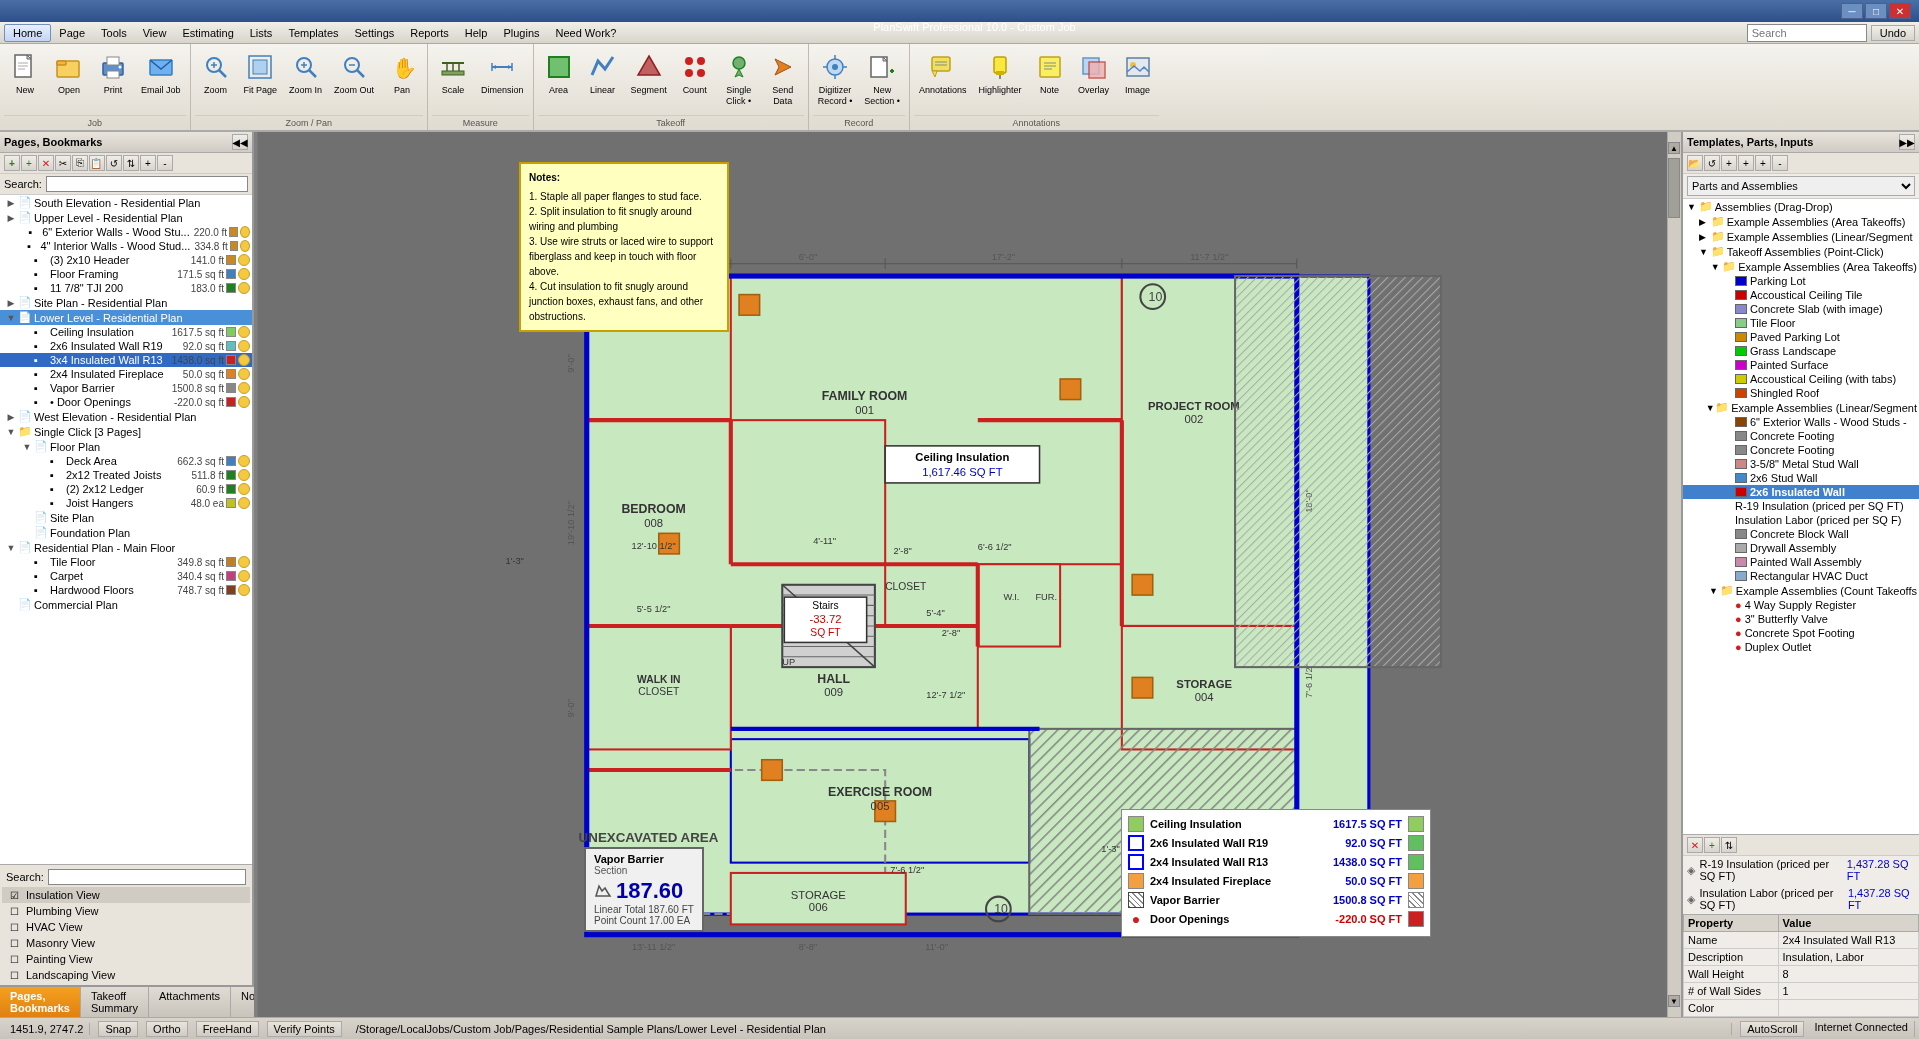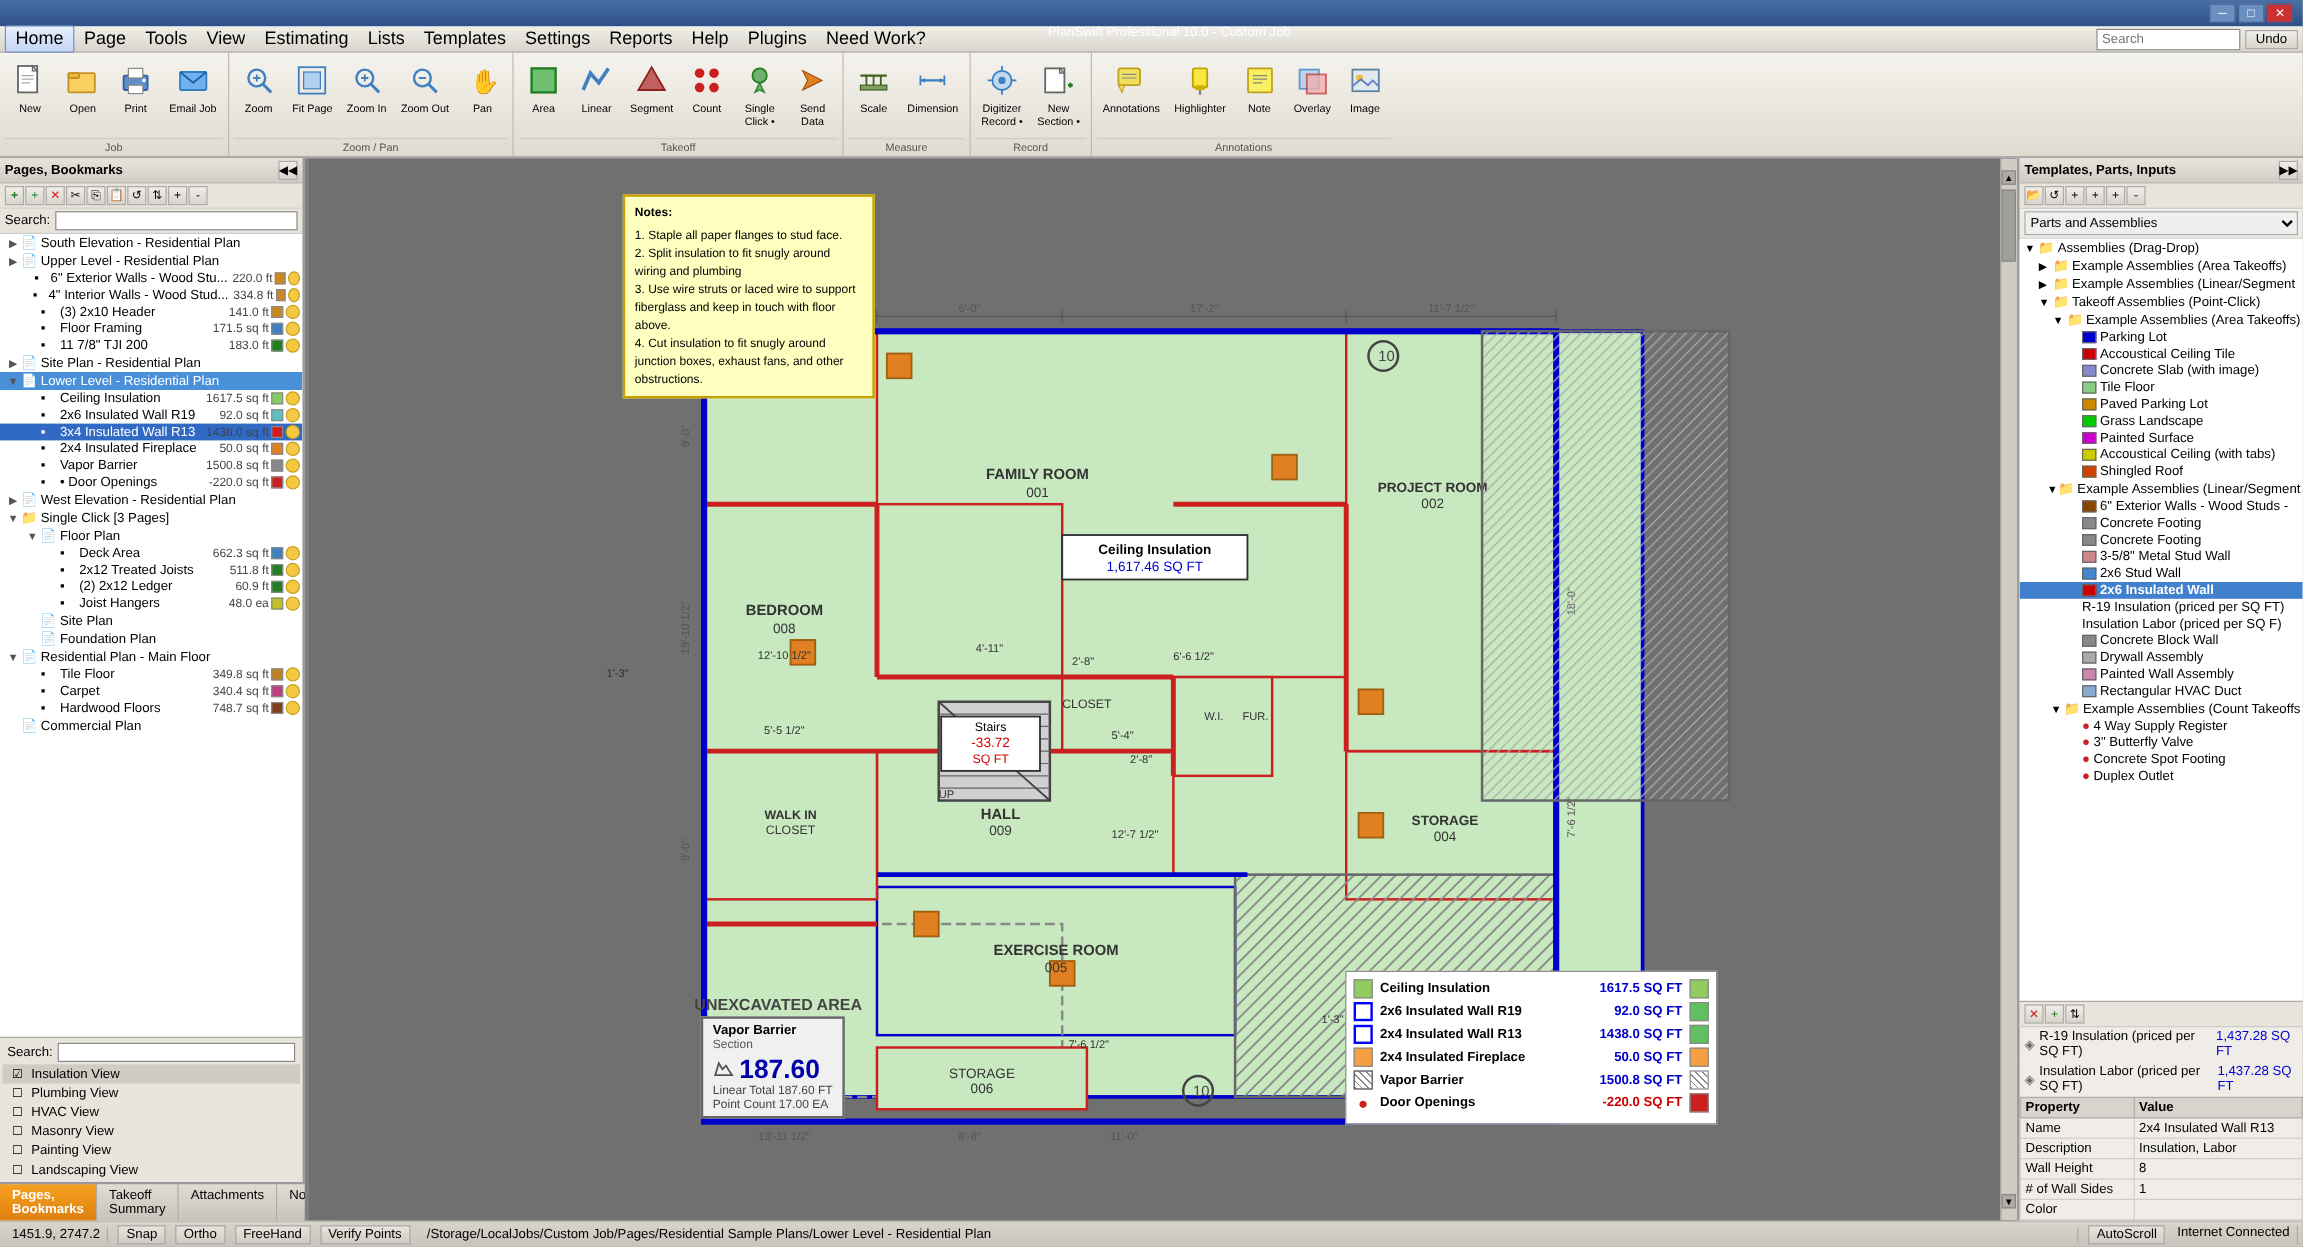--- a/index.html
+++ b/index.html
@@ -6,21 +6,21 @@
     body { font-family: 'Segoe UI', Tahoma, Geneva, Verdana, sans-serif; font-size: 11px; background: #d4d0c8; overflow: hidden; width: 1919px; height: 1039px; }
     
     
     #titlebar { background: linear-gradient(to bottom, #4a6fa5, #2d4f8a); height: 22px; display: flex; align-items: center; justify-content: space-between; padding: 0 8px; color: white; font-size: 11px; }
     #titlebar-title { flex: 1; text-align: center; font-size: 11px; margin-top: 32px; }
     #titlebar-controls { display: flex; gap: 2px; }
     .title-btn { width: 22px; height: 16px; background: #6a8fc0; border: 1px solid #4a6090; color: white; font-size: 10px; cursor: pointer; display: flex; align-items: center; justify-content: center; }
     
     
     #menubar { background: linear-gradient(to bottom, #f0f0e8, #d8d4cc); height: 22px; display: flex; align-items: center; padding: 0 4px; border-bottom: 1px solid #aaa; }
-    .menu-item { padding: 2px 8px; font-size: 15px; cursor: pointer; border-radius: 2px; }
+    .menu-item { padding: 2px 8px; font-size: 11px; cursor: pointer; border-radius: 2px; }
     .menu-item:hover, .menu-item.active { background: #316ac5; color: white; }
     .menu-item.active { background: linear-gradient(to bottom, #e8f0fc, #c4d4f4); color: #000; border: 1px solid #7090c0; }
     #search-box-top { margin-left: auto; display: flex; align-items: center; gap: 4px; }
     #search-box-top input { width: 120px; height: 18px; border: 1px solid #888; font-size: 11px; padding: 1px 4px; }
     .undo-btn { background: linear-gradient(to bottom, #f0f0e8, #d8d4cc); border: 1px solid #aaa; padding: 1px 8px; cursor: pointer; font-size: 11px; }
     
     
     #ribbon { background: linear-gradient(to bottom, #f5f3ee, #e0dbd0); border-bottom: 2px solid #aaa; height: 88px; display: flex; align-items: stretch; }
     .ribbon-group { display: flex; flex-direction: column; border-right: 1px solid #c0bab0; padding: 2px 4px; }
     .ribbon-group-label { text-align: center; font-size: 9px; color: #555; margin-top: auto; padding-top: 2px; border-top: 1px solid #ccc; }
@@ -254,78 +254,20 @@
       </div>
     </div>
     <div class="ribbon-group-label">Zoom / Pan</div>
   </div>
 
   <div class="ribbon-group">
     <div class="ribbon-btns">
       <div class="rb">
         <div class="icon">
           <svg width="28" height="28" viewBox="0 0 28 28">
-              <rect x="4" y="4" width="20" height="20" fill="#70c070" stroke="#208020" stroke-width="2"></rect>
-            </svg>
-        </div>
-        <div class="label">Area</div>
-      </div>
-      <div class="rb">
-        <div class="icon">
-          <svg width="28" height="28" viewBox="0 0 28 28">
-              <polyline points="3,22 9,8 16,16 24,4" fill="none" stroke="#4080c0" stroke-width="3"></polyline>
-            </svg>
-        </div>
-        <div class="label">Linear</div>
-      </div>
-      <div class="rb">
-        <div class="icon">
-          <svg width="28" height="28" viewBox="0 0 28 28">
-              <polygon points="14,3 25,22 3,22" fill="#c06060" stroke="#902020" stroke-width="1.5"></polygon>
-            </svg>
-        </div>
-        <div class="label">Segment</div>
-      </div>
-      <div class="rb">
-        <div class="icon">
-          <svg width="28" height="28" viewBox="0 0 28 28">
-              <circle cx="8" cy="8" r="4" fill="#cc2020"></circle>
-              <circle cx="20" cy="8" r="4" fill="#cc2020"></circle>
-              <circle cx="8" cy="20" r="4" fill="#cc2020"></circle>
-              <circle cx="20" cy="20" r="4" fill="#cc2020"></circle>
-            </svg>
-        </div>
-        <div class="label">Count</div>
-      </div>
-      <div class="rb">
-        <div class="icon">
-          <svg width="28" height="28" viewBox="0 0 28 28">
-              <circle cx="14" cy="10" r="6" fill="#70b070" stroke="#208020" stroke-width="1.5"></circle>
-              <path d="M14 16 L10 24 L14 22 L18 24 Z" fill="#70b070" stroke="#208020" stroke-width="1"></path>
-            </svg>
-        </div>
-        <div class="label">Single<br>Click •</div>
-      </div>
-      <div class="rb">
-        <div class="icon">
-          <svg width="28" height="28" viewBox="0 0 28 28">
-              <polygon points="6,6 22,14 6,22 10,14" fill="#e08020" stroke="#a05010" stroke-width="1"></polygon>
-            </svg>
-        </div>
-        <div class="label">Send<br>Data</div>
-      </div>
-    </div>
-    <div class="ribbon-group-label">Takeoff</div>
-  </div>
-
-  <div class="ribbon-group">
-    <div class="ribbon-btns">
-      <div class="rb">
-        <div class="icon">
-          <svg width="28" height="28" viewBox="0 0 28 28">
               <rect x="3" y="18" width="22" height="4" fill="#80a060" stroke="#406020" stroke-width="1"></rect>
               <line x1="8" y1="10" x2="8" y2="18" stroke="#406020" stroke-width="1.5"></line>
               <line x1="14" y1="10" x2="14" y2="18" stroke="#406020" stroke-width="1.5"></line>
               <line x1="20" y1="10" x2="20" y2="18" stroke="#406020" stroke-width="1.5"></line>
               <line x1="3" y1="10" x2="25" y2="10" stroke="#406020" stroke-width="2"></line>
             </svg>
         </div>
         <div class="label">Scale</div>
       </div>
       <div class="rb">
@@ -335,20 +277,78 @@
               <line x1="4" y1="10" x2="4" y2="18" stroke="#4080c0" stroke-width="1.5"></line>
               <line x1="24" y1="10" x2="24" y2="18" stroke="#4080c0" stroke-width="1.5"></line>
               <polygon points="4,14 8,12 8,16" fill="#4080c0"></polygon>
               <polygon points="24,14 20,12 20,16" fill="#4080c0"></polygon>
             </svg>
         </div>
         <div class="label">Dimension</div>
       </div>
     </div>
     <div class="ribbon-group-label">Measure</div>
+  </div>
+
+  <div class="ribbon-group">
+    <div class="ribbon-btns">
+      <div class="rb">
+        <div class="icon">
+          <svg width="28" height="28" viewBox="0 0 28 28">
+              <rect x="4" y="4" width="20" height="20" fill="#70c070" stroke="#208020" stroke-width="2"></rect>
+            </svg>
+        </div>
+        <div class="label">Area</div>
+      </div>
+      <div class="rb">
+        <div class="icon">
+          <svg width="28" height="28" viewBox="0 0 28 28">
+              <polyline points="3,22 9,8 16,16 24,4" fill="none" stroke="#4080c0" stroke-width="3"></polyline>
+            </svg>
+        </div>
+        <div class="label">Linear</div>
+      </div>
+      <div class="rb">
+        <div class="icon">
+          <svg width="28" height="28" viewBox="0 0 28 28">
+              <polygon points="14,3 25,22 3,22" fill="#c06060" stroke="#902020" stroke-width="1.5"></polygon>
+            </svg>
+        </div>
+        <div class="label">Segment</div>
+      </div>
+      <div class="rb">
+        <div class="icon">
+          <svg width="28" height="28" viewBox="0 0 28 28">
+              <circle cx="8" cy="8" r="4" fill="#cc2020"></circle>
+              <circle cx="20" cy="8" r="4" fill="#cc2020"></circle>
+              <circle cx="8" cy="20" r="4" fill="#cc2020"></circle>
+              <circle cx="20" cy="20" r="4" fill="#cc2020"></circle>
+            </svg>
+        </div>
+        <div class="label">Count</div>
+      </div>
+      <div class="rb">
+        <div class="icon">
+          <svg width="28" height="28" viewBox="0 0 28 28">
+              <circle cx="14" cy="10" r="6" fill="#70b070" stroke="#208020" stroke-width="1.5"></circle>
+              <path d="M14 16 L10 24 L14 22 L18 24 Z" fill="#70b070" stroke="#208020" stroke-width="1"></path>
+            </svg>
+        </div>
+        <div class="label">Single<br>Click •</div>
+      </div>
+      <div class="rb">
+        <div class="icon">
+          <svg width="28" height="28" viewBox="0 0 28 28">
+              <polygon points="6,6 22,14 6,22 10,14" fill="#e08020" stroke="#a05010" stroke-width="1"></polygon>
+            </svg>
+        </div>
+        <div class="label">Send<br>Data</div>
+      </div>
+    </div>
+    <div class="ribbon-group-label">Takeoff</div>
   </div>
 
   <div class="ribbon-group">
     <div class="ribbon-btns">
       <div class="rb">
         <div class="icon">
           <svg width="28" height="28" viewBox="0 0 28 28">
               <circle cx="14" cy="14" r="8" fill="#c0d8f0" stroke="#4080c0" stroke-width="1.5"></circle>
               <circle cx="14" cy="14" r="3" fill="#4080c0"></circle>
               <line x1="14" y1="2" x2="14" y2="6" stroke="#4080c0" stroke-width="1.5"></line>

